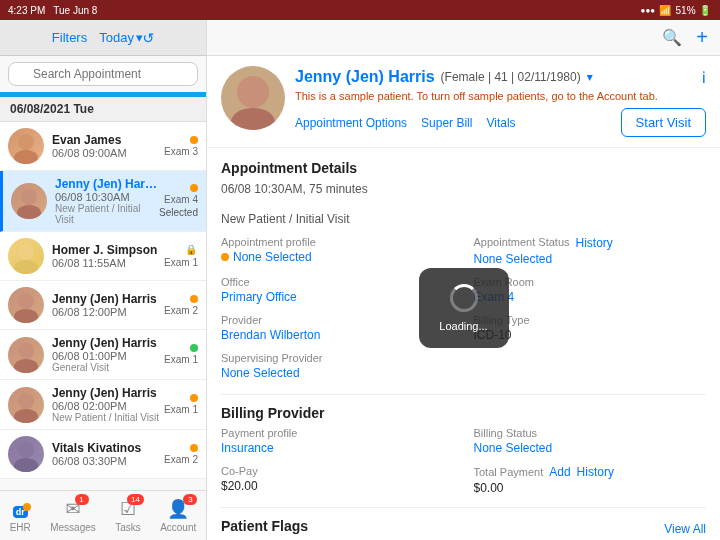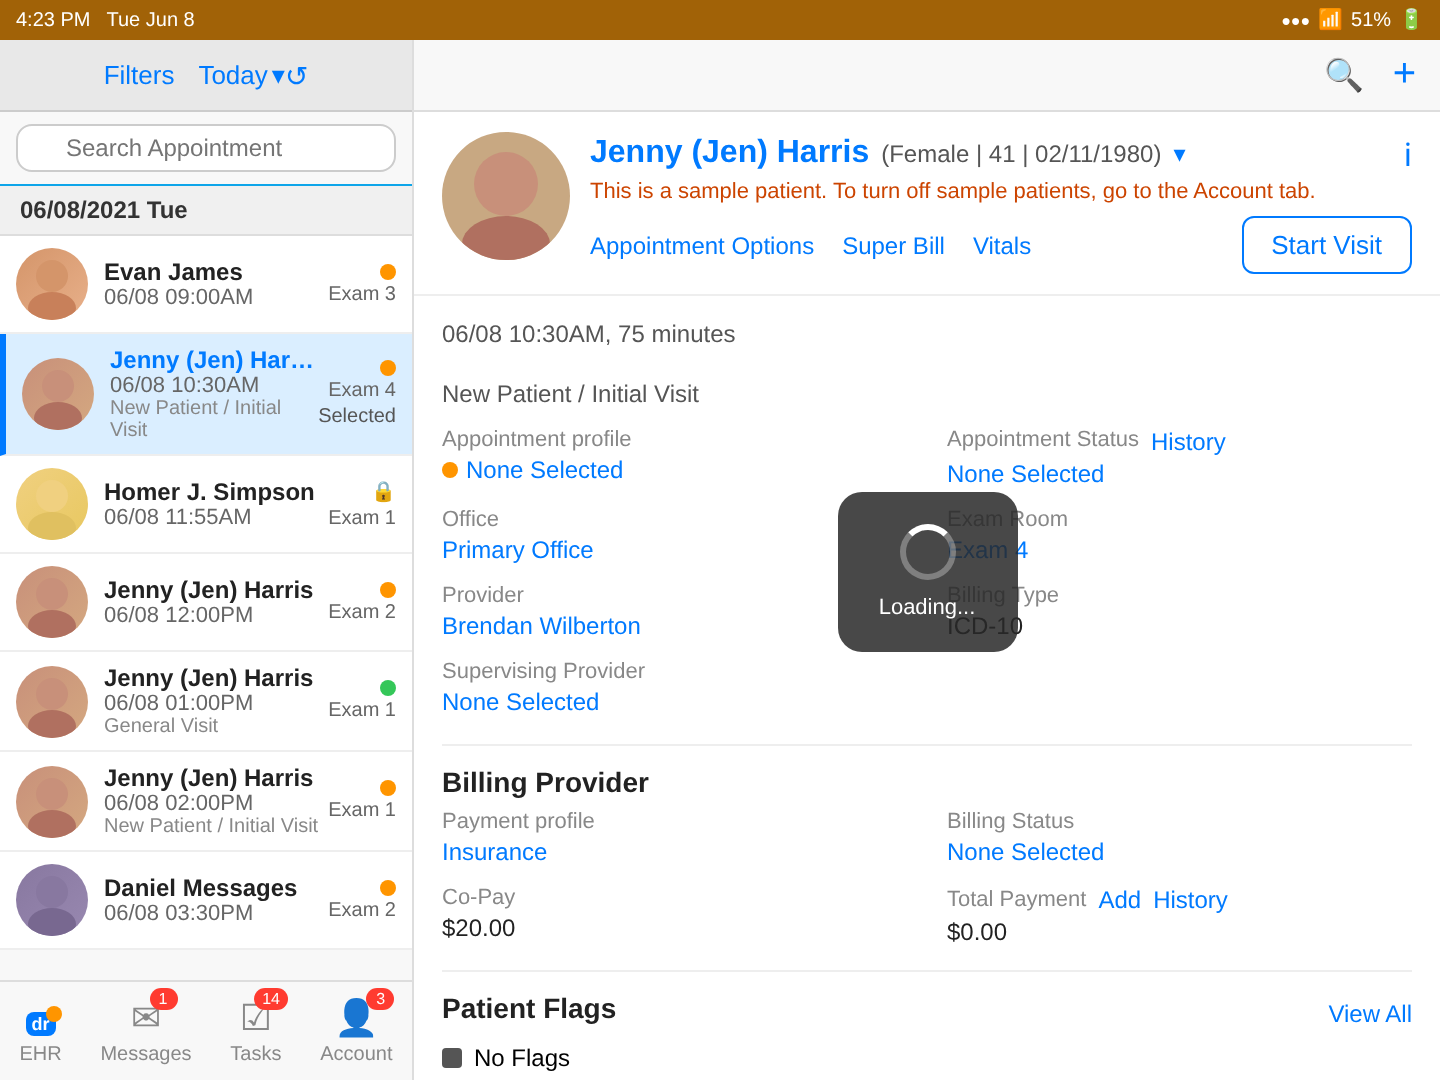--- a/index.html
+++ b/index.html
@@ -1,20 +1,20 @@
 <!DOCTYPE html>
 <html><head>
   <meta charset="utf-8">
   <style>
     * { box-sizing: border-box; margin: 0; padding: 0; }
     body { font-family: -apple-system, BlinkMacSystemFont, 'Helvetica Neue', Arial, sans-serif; background: #f0f0f0; width: 720px; height: 540px; overflow: hidden; font-size: 12px; }
 
     
     .status-bar {
-      background: #a16207;
+      background: #7f1d1d;
       color: white;
       height: 20px;
       display: flex;
       align-items: center;
       justify-content: space-between;
       padding: 0 8px;
       font-size: 10px;
     }
     .status-left { display: flex; gap: 8px; align-items: center; }
     .status-right { display: flex; gap: 4px; align-items: center; }
@@ -40,21 +40,21 @@
       justify-content: center;
       border-bottom: 1px solid #ccc;
       height: 36px;
     }
     .sidebar-header-left { display: flex; gap: 12px; align-items: center; }
     .filter-btn { color: #007aff; font-size: 13px; font-weight: 500; cursor: pointer; }
     .today-btn { color: #007aff; font-size: 13px; cursor: pointer; display: flex; align-items: center; gap: 2px; }
 
     .search-box {
       padding: 6px 8px;
-      border-bottom: 1px solid #0ea5e9;
+      border-bottom: 5px solid #0ea5e9;
     }
     .search-input {
       width: 100%;
       background: white;
       border: 1px solid #ccc;
       border-radius: 8px;
       padding: 4px 8px 4px 24px;
       font-size: 12px;
       color: #333;
       position: relative;
@@ -462,21 +462,21 @@
       </div>
 
       <div class="apt-item">
         <div class="apt-avatar face-daniel">
           <svg width="36" height="36" viewBox="0 0 36 36">
               <circle cx="18" cy="14" r="8" fill="#8878a0"></circle>
               <ellipse cx="18" cy="30" rx="12" ry="8" fill="#786890"></ellipse>
             </svg>
         </div>
         <div class="apt-info">
-          <div class="apt-name">Daniel Messages</div>
+          <div class="apt-name">Vitals Kivatinos</div>
           <div class="apt-time">06/08 03:30PM</div>
         </div>
         <div class="apt-right">
           <div class="apt-dot" style="background:#ff9500;"></div>
           <div class="apt-exam">Exam 2</div>
         </div>
       </div>
 
     </div>
 
@@ -539,20 +539,21 @@
           <span class="patient-action-link">Appointment Options</span>
           <span class="patient-action-link">Super Bill</span>
           <span class="patient-action-link">Vitals</span>
           <button class="start-visit-btn">Start Visit</button>
         </div>
       </div>
     </div>
 
     <div class="content-scroll">
 
+      <div class="section-title">Appointment Details</div>
       <div class="apt-details-time">06/08 10:30AM, 75 minutes</div>
       <div class="apt-details-type">New Patient / Initial Visit</div>
 
       <div class="details-grid">
 
         <div class="detail-field">
           <div class="detail-label">Appointment profile</div>
           <div style="display:flex; align-items:center; gap:4px;">
             <span style="width:8px;height:8px;border-radius:4px;background:#ff9500;display:inline-block;"></span>
             <span class="detail-value">None Selected</span>

